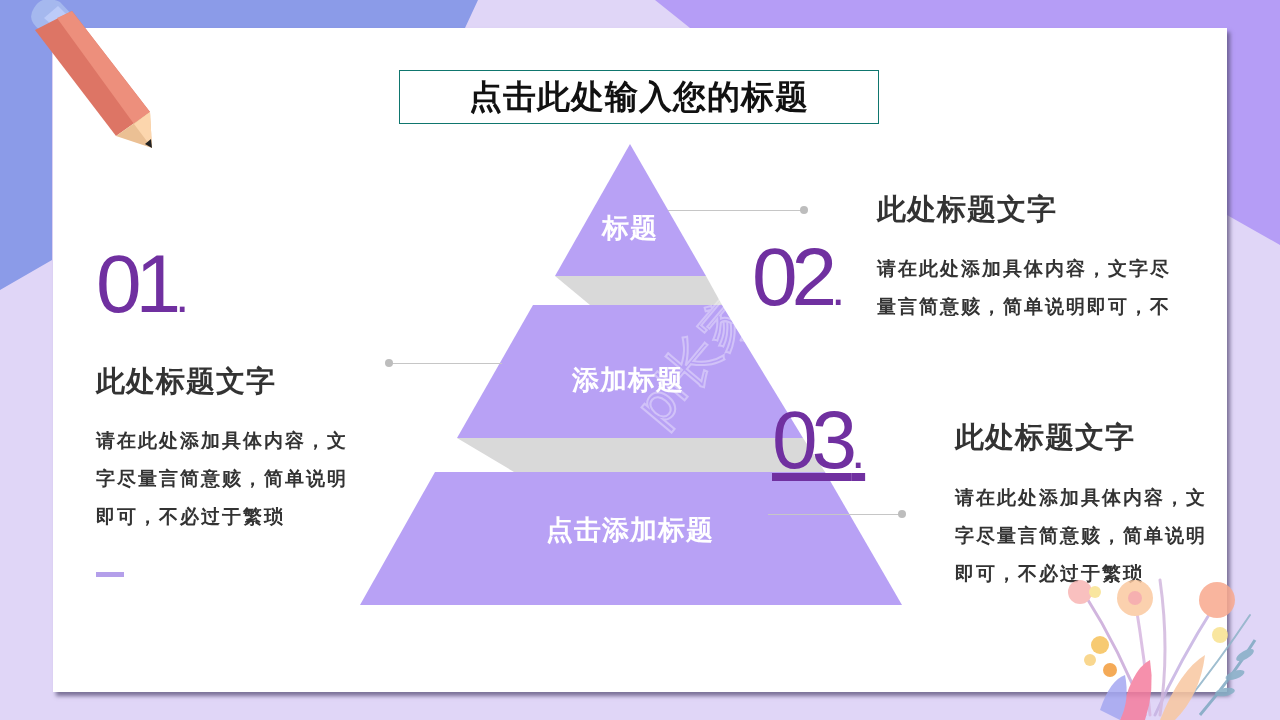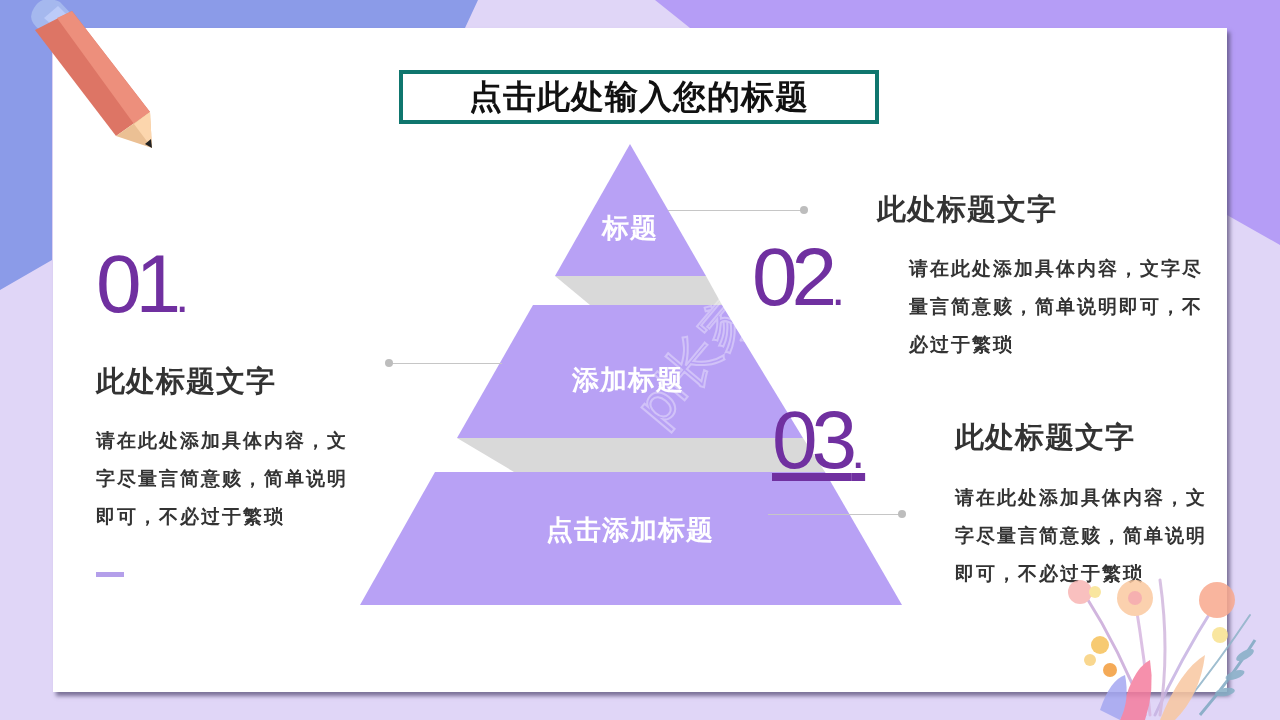--- a/index.html
+++ b/index.html
@@ -1,19 +1,19 @@
 <!DOCTYPE html>
 <html><head>
 <meta charset="utf-8">
 <style>
   html,body{margin:0;padding:0;}
   body{width:1280px;height:720px;overflow:hidden;position:relative;background:#E0D6F7;font-family:"DejaVu Sans","Liberation Sans",sans-serif;}
   .bg{position:absolute;left:0;top:0;width:1280px;height:720px;}
   .card{position:absolute;left:53px;top:28px;width:1174px;height:664px;background:#ffffff;box-shadow:3px 4px 4px rgba(90,80,120,0.75);}
-  .title-box{position:absolute;left:399px;top:70px;width:480px;height:54px;border:4px solid #0f766e;box-sizing:border-box;display:flex;align-items:center;justify-content:center;background:#fff;}
+  .title-box{position:absolute;left:399px;top:70px;width:480px;height:54px;border:1px solid #0f766e;box-sizing:border-box;display:flex;align-items:center;justify-content:center;background:#fff;}
   .title-text{font-size:33px;font-weight:bold;color:#111;letter-spacing:1px;}
   .num{position:absolute;font-family:"Liberation Sans",sans-serif;font-size:82px;color:#7030A0;line-height:1;letter-spacing:-6px;}
   .num .dot{font-size:82px;letter-spacing:0;}
   .h{position:absolute;font-size:29px;color:#333;font-weight:bold;letter-spacing:1px;}
   .p{position:absolute;font-size:19px;color:#333;line-height:38px;font-weight:bold;letter-spacing:2px;}
   .dash{position:absolute;left:96px;top:572px;width:28px;height:5px;background:#B49FEA;}
   .pyr{position:absolute;left:0;top:0;width:1280px;height:720px;}
   .tier-label{position:absolute;color:#fff;font-size:27px;font-weight:bold;text-align:center;letter-spacing:1px;}
   .line{position:absolute;height:1px;background:#C6C6C6;}
   .ldot{position:absolute;width:8px;height:8px;border-radius:50%;background:#BDBDBD;}
@@ -76,24 +76,23 @@
   <div>请在此处添加具体内容，文</div>
   <div>字尽量言简意赅，简单说明</div>
   <div>即可，不必过于繁琐</div>
 </div>
 <div class="dash"></div>
 
 <div class="num" style="left:752px;top:236px;">
   <span>02</span><span class="dot" style="font-size:50px;">.</span>
 </div>
 <div class="h" style="left:877px;top:190px;">此处标题文字</div>
-<div class="p" style="left:877px;top:249px;width:330px;margin-left:32px;">
+<div class="p" style="left:877px;top:249px;width:330px;">
   <div>请在此处添加具体内容，文字尽</div>
   <div>量言简意赅，简单说明即可，不</div>
-  <div>必过于繁琐</div>
 </div>
 
 <div class="num" style="left:772px;top:399px;text-decoration:underline;">
   <span>03</span><span class="dot" style="font-size:50px;">.</span>
 </div>
 <div class="h" style="left:955px;top:418px;">此处标题文字</div>
 <div class="p" style="left:955px;top:478px;width:280px;">
   <div>请在此处添加具体内容，文</div>
   <div>字尽量言简意赅，简单说明</div>
   <div>即可，不必过于繁琐</div>

